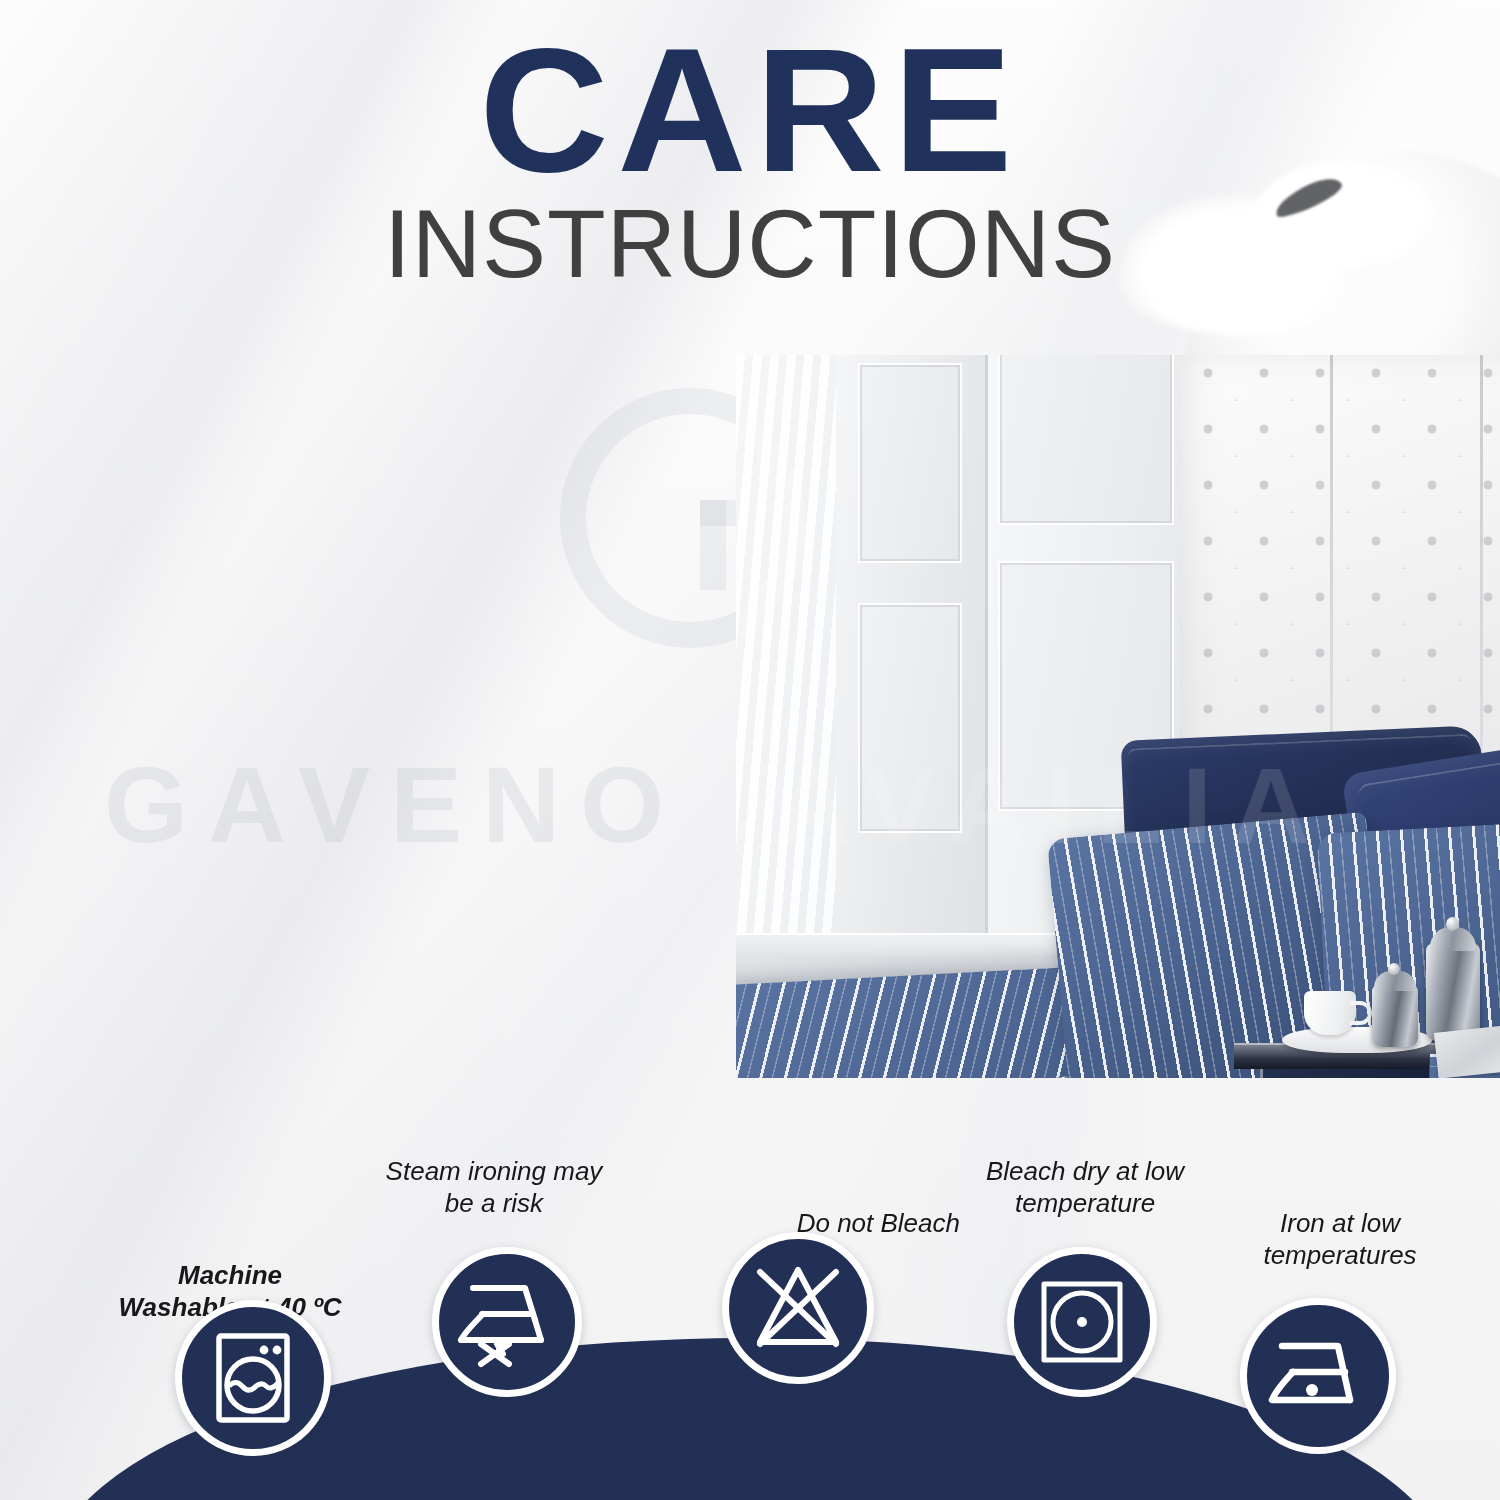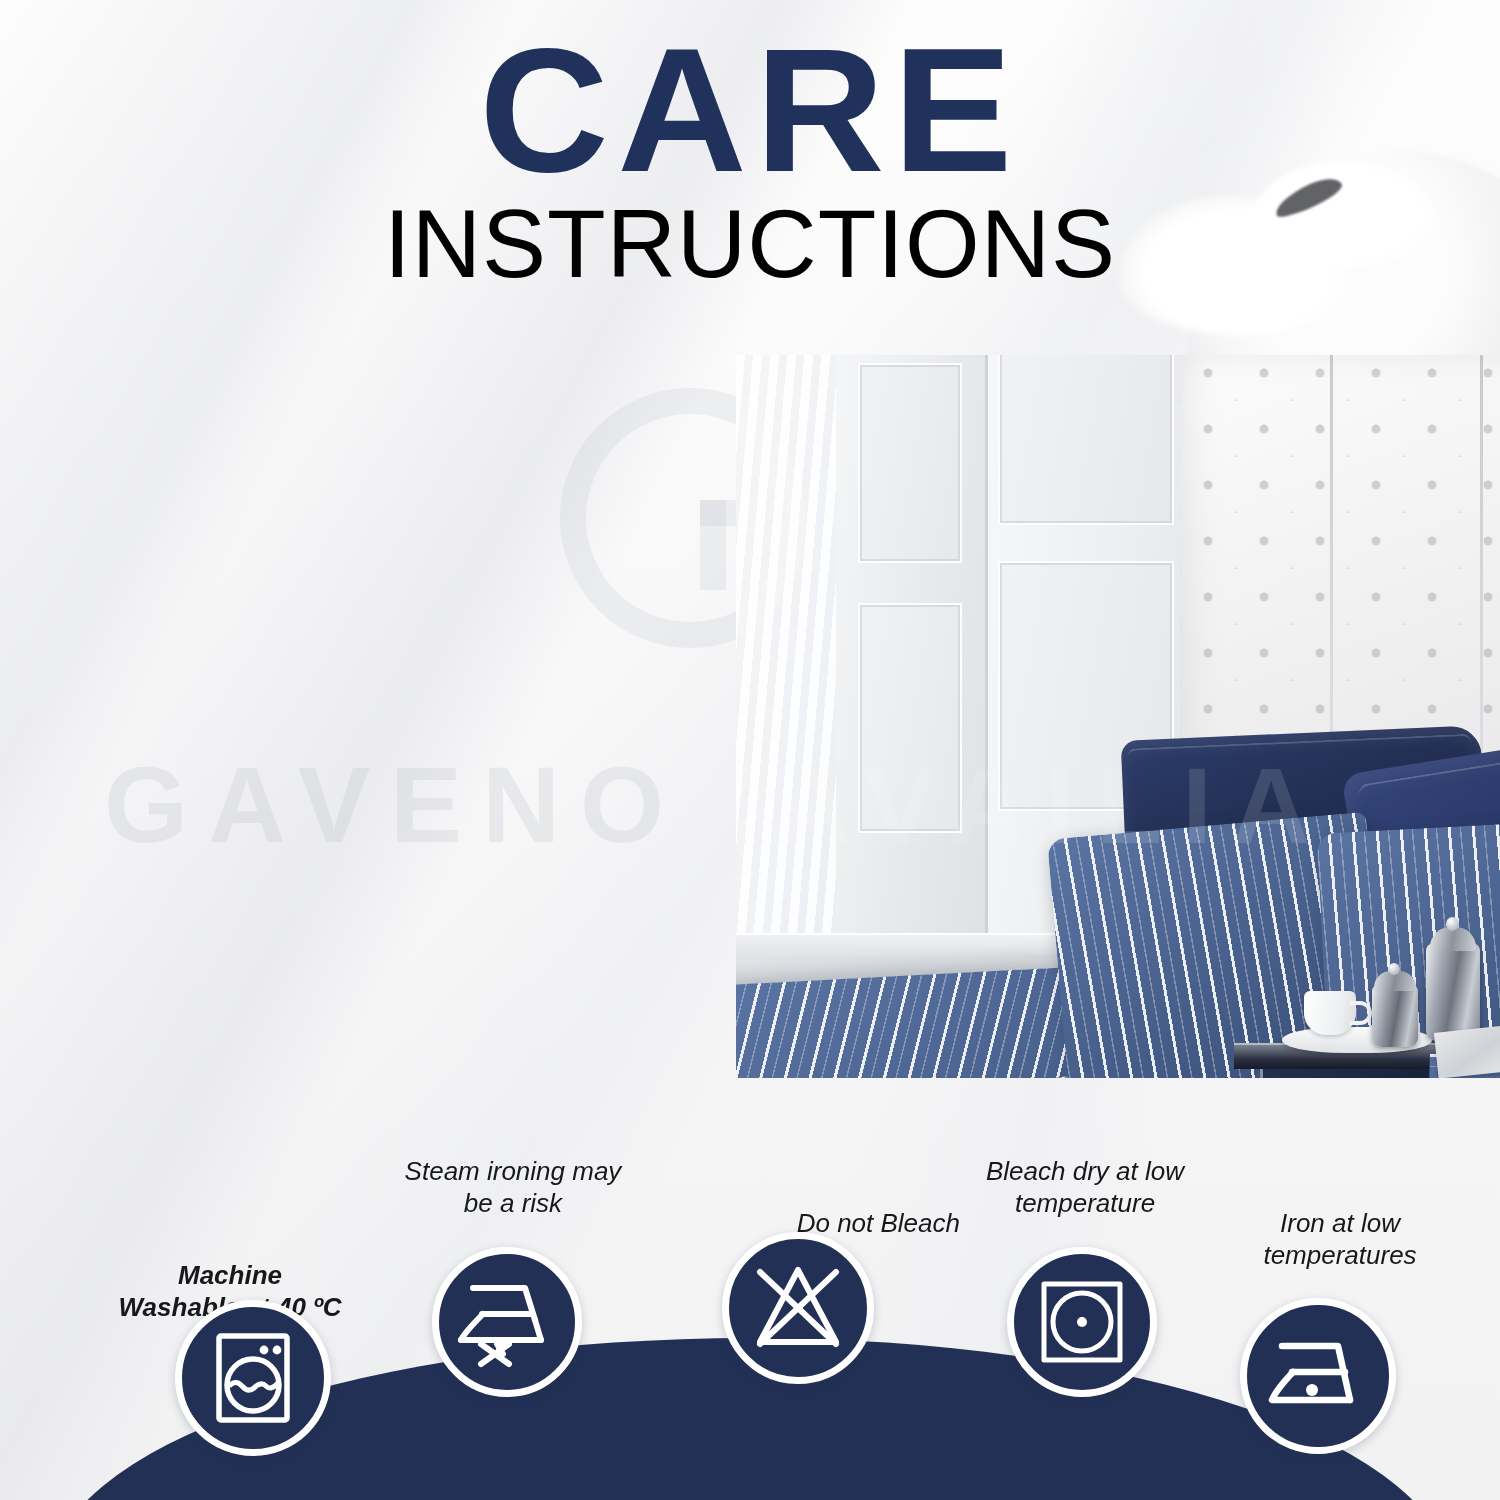--- a/index.html
+++ b/index.html
@@ -85,21 +85,21 @@
   
   .title-block { position:absolute; left:0; top:30px; width:1500px; text-align:center; }
   .title-care {
     font-size:176px; font-weight:700; line-height:.92;
     color:#20325c; letter-spacing:8px;
     font-family:"Liberation Sans", sans-serif;
     transform:scaleX(1.02);
   }
   .title-sub {
     font-size:96px; font-weight:400; line-height:1;
-    color:#000000; letter-spacing:1px; margin-top:4px;
+    color:#404040; letter-spacing:1px; margin-top:4px;
     font-family:"Liberation Sans", sans-serif;
   }
 
   
   .banner {
     position:absolute; left:8px; top:480px; width:728px; height:236px;
     background:#223055;
     display:flex; align-items:center; justify-content:center;
     box-shadow:0 2px 10px rgba(0,0,0,.10);
   }
@@ -343,21 +343,21 @@
     border:7px solid #ffffff;
     box-shadow:0 3px 10px rgba(40,48,70,.22);
     display:flex; align-items:center; justify-content:center;
   }
   .care-circle svg { display:block; }
 
   
   #item-wash  .care-label  { left:40px;  top:1260px; width:380px;font-weight:bold; }
   #item-wash  .care-circle { left:175px; top:1300px; width:156px; height:156px; }
 
-  #item-steam .care-label  { left:343px; top:1156px; width:340px; }
+  #item-steam .care-label  { left:324px; top:1156px; width:340px; }
   #item-steam .care-circle { left:432px; top:1247px; width:150px; height:150px; }
 
   #item-bleach .care-label { left:650px; top:1208px; width:310px;text-align:right; }
   #item-bleach .care-circle{ left:722px; top:1232px; width:152px; height:152px; }
 
   #item-tumble .care-label { left:930px; top:1156px; width:310px; }
   #item-tumble .care-circle{ left:1007px;top:1247px; width:150px; height:150px; }
 
   #item-iron  .care-label  { left:1190px;top:1208px; width:300px; }
   #item-iron  .care-circle { left:1240px;top:1298px; width:156px; height:156px; }

